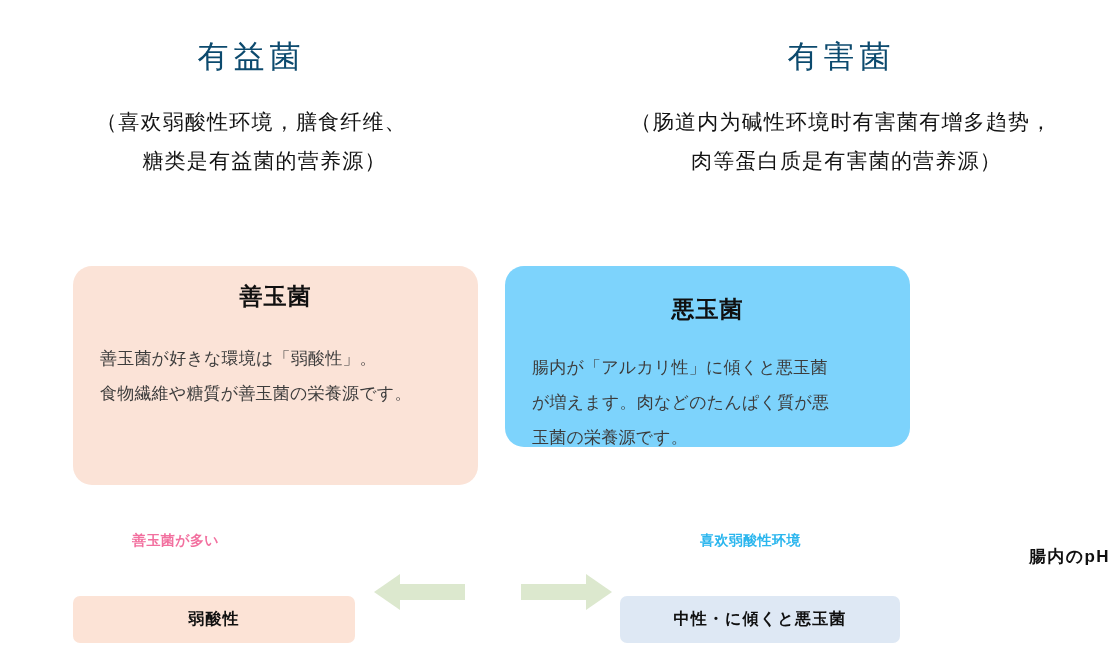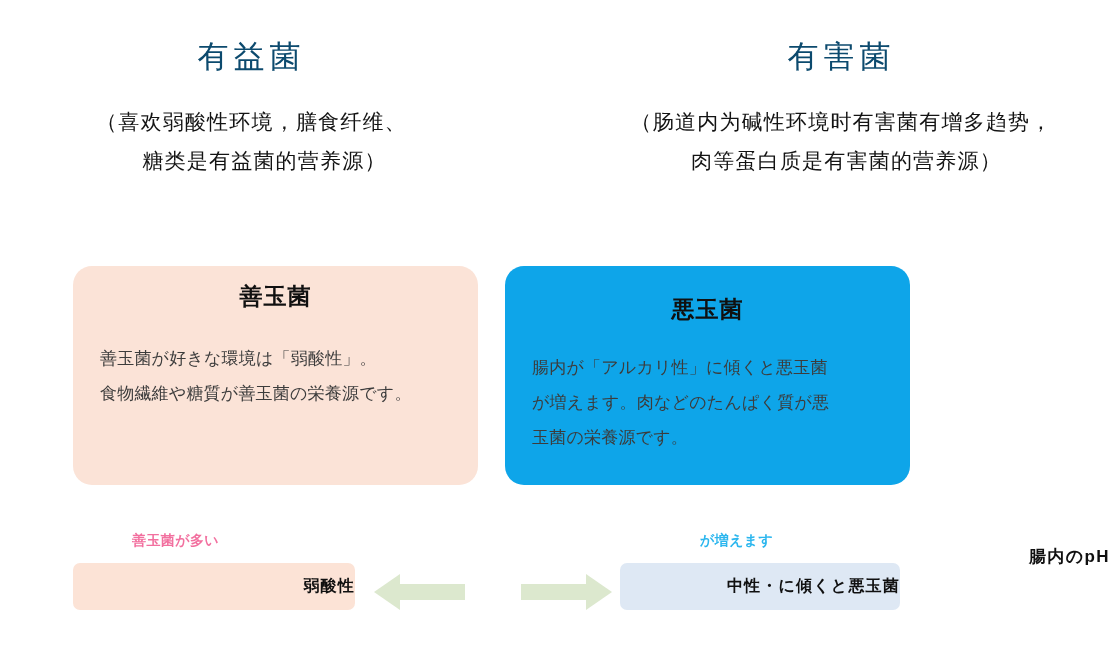--- a/index.html
+++ b/index.html
@@ -69,22 +69,22 @@
     top: 266px;
     width: 405px;
     height: 219px;
     background: #FBE3D7;
     padding: 9px 27px 20px 27px;
   }
   .card-right {
     left: 505px;
     top: 266px;
     width: 405px;
-    height: 219px;
-    background: #0ea5e9;
+    height: 181px;
+    background: #7dd3fc;
     padding: 22px 27px 20px 27px;
   }
   .card-title {
     text-align: center;
     font-size: 23px;
     font-weight: bold;
     letter-spacing: 1px;
     color: #101010;
     margin: 6px 0 0 0;
   }
@@ -120,26 +120,26 @@
     color: #F2709F;
   }
   .ph-label-bad {
     left: 700px;
     top: 22px;
     color: #2BB6EE;
   }
 
   .ph-bar {
     position: absolute;
-    top: 563px;
+    top: 596px;
     height: 47px;
     border-radius: 7px;
     display: flex;
     align-items: center;
-    justify-content: flex-end;
+    justify-content: center;
     font-size: 16px;
     font-weight: bold;
     letter-spacing: 1.2px;
     color: #101010;
     box-sizing: border-box;
   }
   .ph-bar-left {
     left: 73px;
     width: 282px;
     background: #FCE3D6;
@@ -209,21 +209,21 @@
   <div class="card-title">悪玉菌</div>
   <div class="card-body">
     <span class="ln">腸内が「アルカリ性」に傾くと悪玉菌</span>
     <span class="ln">が増えます。肉などのたんぱく質が悪</span>
     <span class="ln">玉菌の栄養源です。</span>
   </div>
 </div>
 
 <div class="ph-area">
   <div class="ph-label ph-label-good">善玉菌が多い</div>
-  <div class="ph-label ph-label-bad">が増えます</div>
+  <div class="ph-label ph-label-bad">喜欢弱酸性环境</div>
 </div>
 
 <div class="ph-center-label">腸内のpH</div>
 
 <div class="ph-bar ph-bar-left">
   <span>弱酸性</span>
 </div>
 
 <div class="arrow arrow-left">
   <svg viewBox="0 0 91 36" xmlns="http://www.w3.org/2000/svg">

